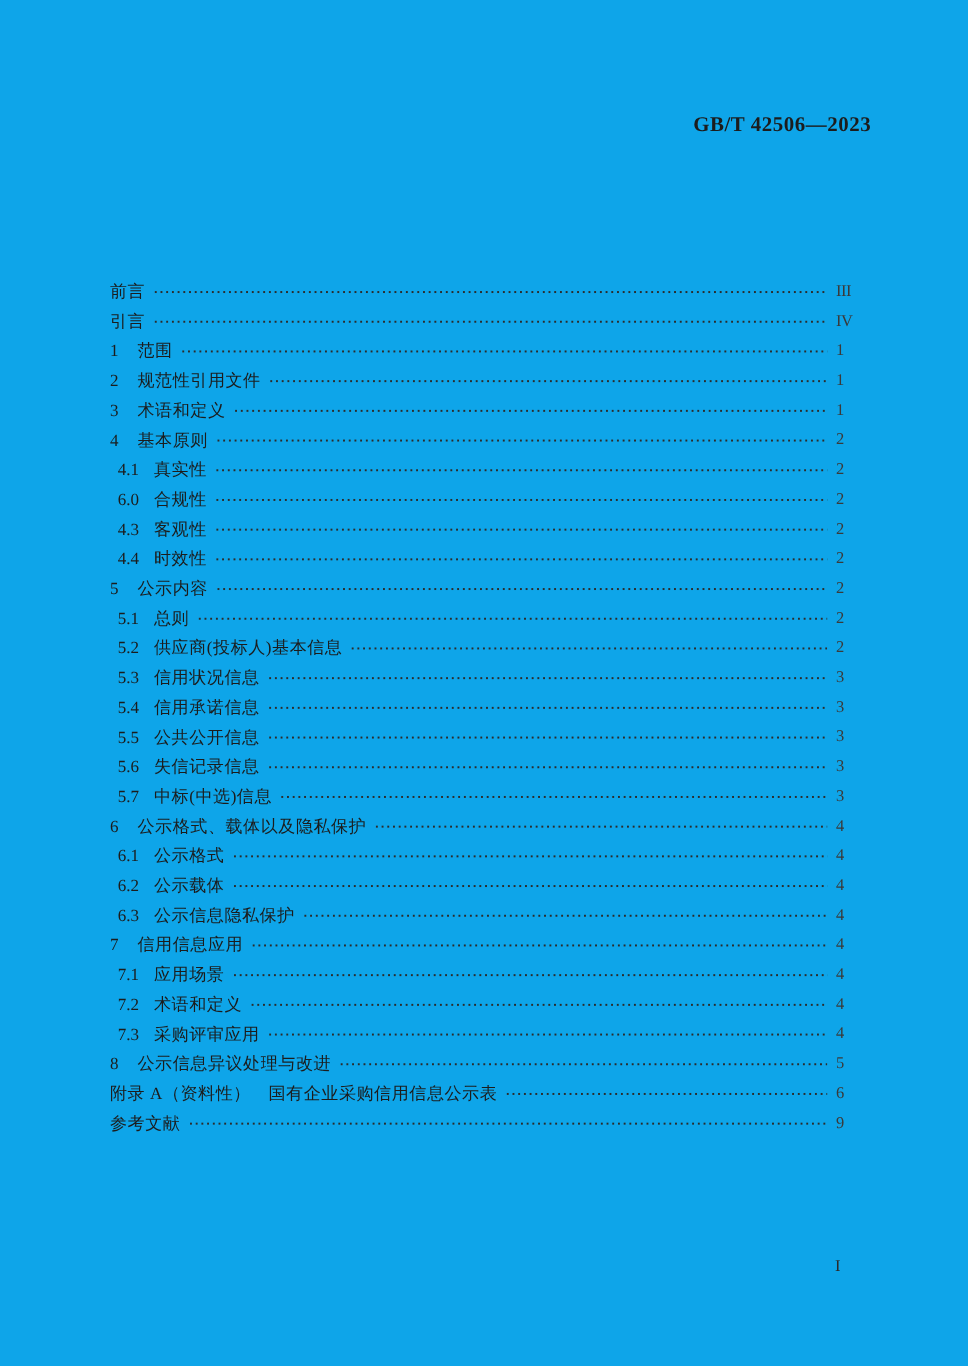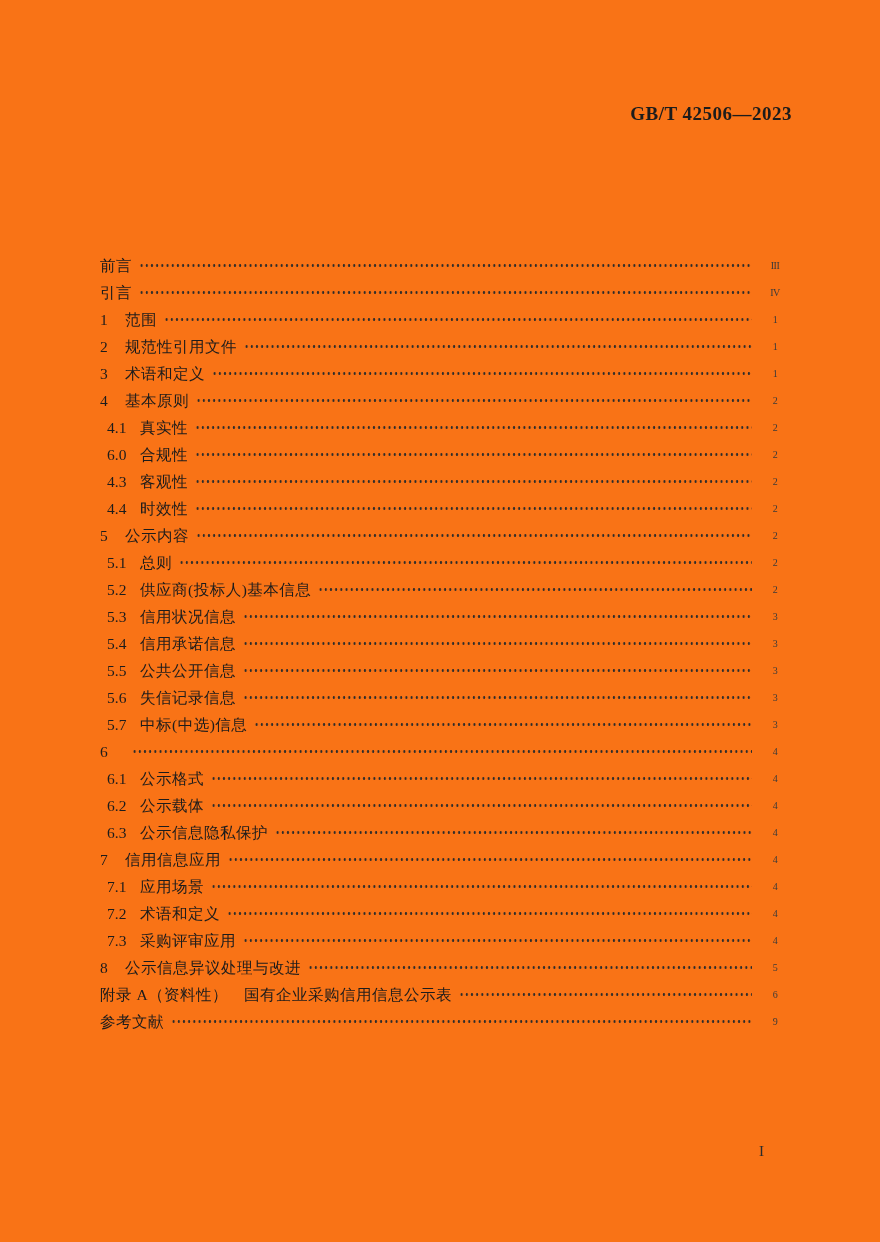--- a/index.html
+++ b/index.html
@@ -5,21 +5,21 @@
   html, body {
     margin: 0;
     padding: 0;
     background: #e8e8e8;
   }
   .page {
     position: relative;
     width: 880px;
     height: 1242px;
     margin: 0 auto;
-    background: #f97316;
+    background: #0ea5e9;
     font-family: "Liberation Serif", "DejaVu Serif", serif;
     color: #1c1c1c;
     overflow: hidden;
   }
   .header-code {
     position: absolute;
     top: 103px;
     right: 88px;
     font-size: 19px;
     font-weight: bold;
@@ -66,22 +66,22 @@
     align-self: stretch;
     margin: 0 8px 0 7px;
     background-image: radial-gradient(circle, #2b2b2b 1.05px, rgba(0,0,0,0) 1.35px);
     background-size: 5.2px 27px;
     background-repeat: repeat-x;
     background-position: 0 50%;
   }
   .row .pg {
     flex: none;
     width: 30px;
-    text-align: center;
-    font-size: 10px;
+    text-align: left;
+    font-size: 15px;
     color: #3a3a3a;
     letter-spacing: -0.5px;
     white-space: nowrap;
   }
   .footer-page {
     position: absolute;
     top: 1143px;
     right: 116px;
     font-size: 15px;
     color: #2b2b2b;
@@ -198,20 +198,21 @@
     <span class="pg">3</span>
   </div>
       <div class="row lvl2">
     <span class="num">5.7</span>
     <span class="label">中标(中选)信息</span>
     <span class="dots"></span>
     <span class="pg">3</span>
   </div>
       <div class="row lvl1">
     <span class="num">6</span>
+    <span class="label">公示格式、载体以及隐私保护</span>
     <span class="dots"></span>
     <span class="pg">4</span>
   </div>
       <div class="row lvl2">
     <span class="num">6.1</span>
     <span class="label">公示格式</span>
     <span class="dots"></span>
     <span class="pg">4</span>
   </div>
       <div class="row lvl2">

